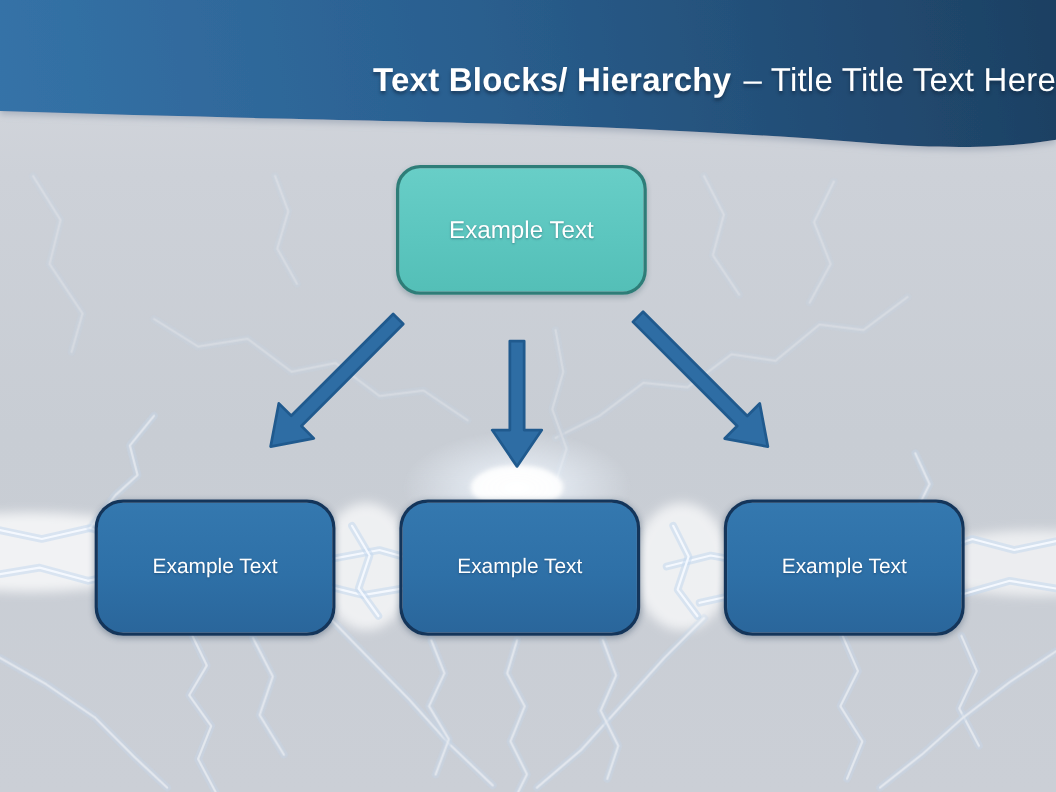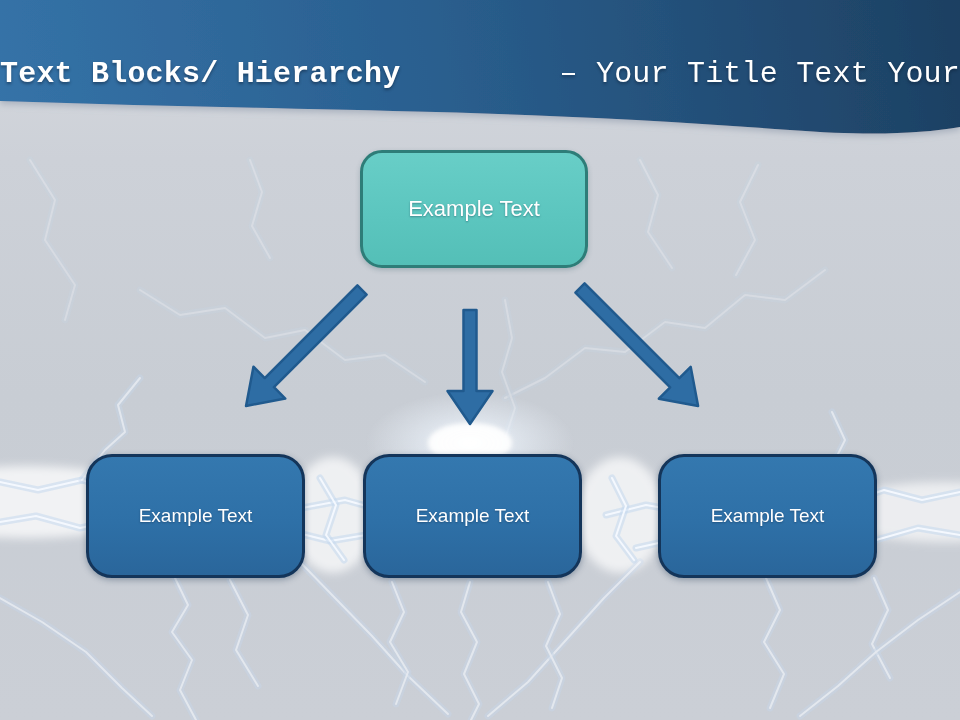--- a/index.html
+++ b/index.html
@@ -9,25 +9,24 @@
     background:linear-gradient(180deg,#d6d9de 0%,#cdd1d8 22%,#c8cdd4 55%,#cbcfd6 100%);
   }
   .stage *{box-sizing:border-box;}
   svg{display:block;}
   .layer{position:absolute;inset:0;width:960px;height:720px;pointer-events:none;}
 
   
   .header-svg{position:absolute;top:0;left:0;width:960px;height:150px;}
   .title-row{
     position:absolute;top:50px;left:0;width:960px;height:48px;
-    display:flex;align-items:center;justify-content:space-between;
+    display:flex;align-items:center;justify-content:flex-end;
     color:#ffffff;font-size:30px;letter-spacing:.2px;
     text-shadow:0 2px 3px rgba(10,25,45,.45);
     white-space:pre;
-    font-family:Liberation Mono, monospace;
   }
   .title-emphasis{font-weight:bold;}
   .title-rest{font-weight:normal;margin-left:11px;}
 
   
   .node{
     position:absolute;display:flex;align-items:center;justify-content:center;
     color:#fff;text-align:right;
     text-shadow:0 1px 2px rgba(10,30,55,.35);
   }
@@ -192,21 +191,21 @@
       </linearGradient>
       <filter id="hdrShadow" x="-10%" y="-10%" width="120%" height="130%">
         <feDropShadow dx="0" dy="3" stdDeviation="3" flood-color="#8b97a8" flood-opacity="0.55"></feDropShadow>
       </filter>
     </defs>
     <path filter="url(#hdrShadow)" fill="url(#hdrGrad)" d="M0,0 L960,0 L960,127 C918,134 868,136 790,130 C676,121 548,115 436,112 C320,109 150,106 0,101 Z"></path>
   </svg>
 
   <div class="title-row">
     <span class="title-emphasis">Text Blocks/ Hierarchy</span>
-    <span class="title-rest">– Your Title Text Your</span>
+    <span class="title-rest">– Title Title Text Here</span>
   </div>
 
   <svg class="layer" viewBox="0 0 960 720" aria-hidden="true">
     <g transform="translate(362,290) rotate(135)">
       <path class="arrow-path" d="M0,-6.5 L131,-6.5 L131,-22.5 L164,0 L131,22.5 L131,6.5 L0,6.5 Z"></path>
     </g>
     <g transform="translate(470,310) rotate(90)">
       <path class="arrow-path" d="M0,-6.5 L81,-6.5 L81,-22.5 L114,0 L81,22.5 L81,6.5 L0,6.5 Z"></path>
     </g>
     <g transform="translate(580,288) rotate(45)">

